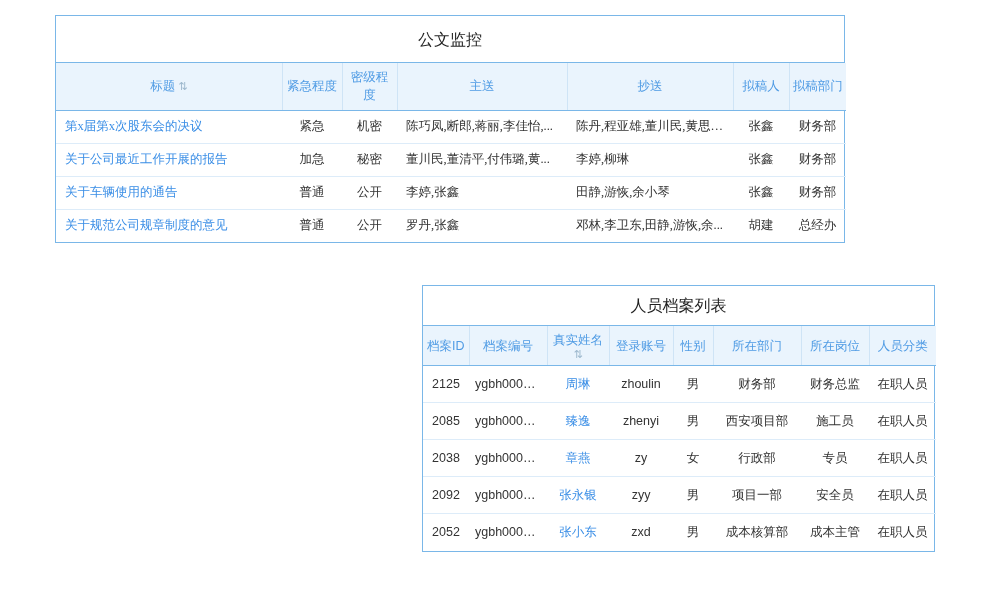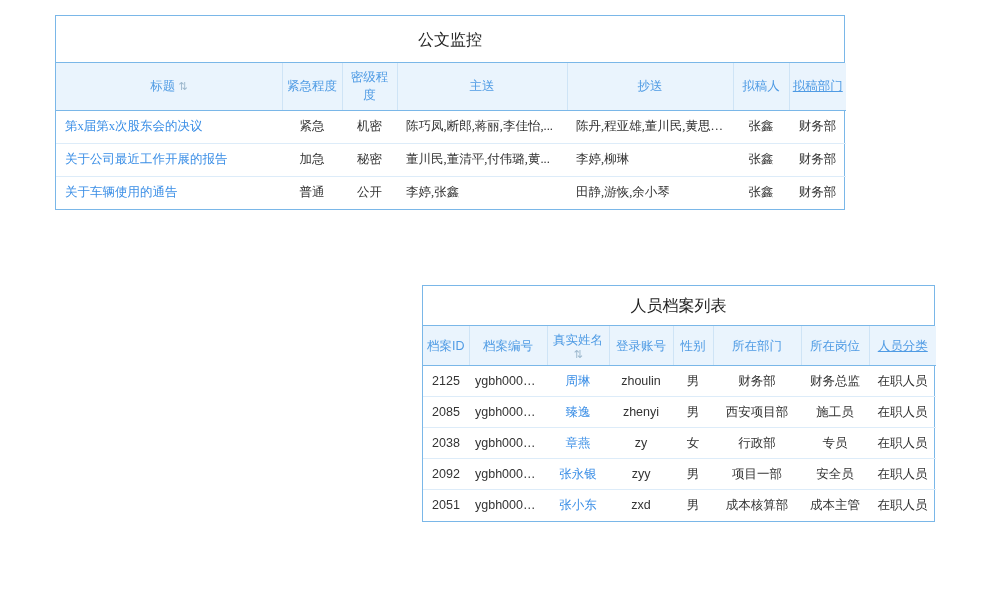--- a/index.html
+++ b/index.html
@@ -37,35 +37,35 @@
     color:#4f9be4;
     font-weight:normal;
     text-align:center;
     vertical-align:middle;
     border-right:1px solid #cfe4f6;
     border-bottom:1px solid #7ab7e8;
     padding:5px 3px;
     line-height:1.45;
     cursor:pointer;
   }
-  th:last-child { border-right:none;text-decoration:underline; }
+  th:last-child { border-right:none; }
   .doc-panel th { height:47px; }
   .personnel-panel th { height:38px; }
   td {
     color:#333;
     text-align:center;
     vertical-align:middle;
     border-bottom:1px solid #ddecf9;
     padding:0 6px;
     white-space:nowrap;
     overflow:hidden;
     text-overflow:ellipsis;
   }
   .doc-panel td { height:33px; }
-  .personnel-panel td { height:31px; }
+  .personnel-panel td { height:37px; }
   tbody tr:last-child td { border-bottom:none; }
   td.left { text-align:left; padding-left:9px;font-family:Liberation Serif, serif; }
   .link { color:#3a8ee6; cursor:pointer; }
   .sort {
     color:#9db8cd;
     font-size:11px;
     margin-left:3px;
   }
   .sort.block { display:block; margin:0; line-height:1; }
 </style>
@@ -118,20 +118,29 @@
       </tr>
       <tr>
         <td class="left link">关于车辆使用的通告</td>
         <td>普通</td>
         <td>公开</td>
         <td class="left">李婷,张鑫</td>
         <td class="left">田静,游恢,余小琴</td>
         <td>张鑫</td>
         <td>财务部</td>
       </tr>
+      <tr>
+        <td class="left link">关于规范公司规章制度的意见</td>
+        <td>普通</td>
+        <td>公开</td>
+        <td class="left">罗丹,张鑫</td>
+        <td class="left">邓林,李卫东,田静,游恢,余...</td>
+        <td>胡建</td>
+        <td>总经办</td>
+      </tr>
     </tbody>
   </table>
 </div>
 
 <div class="panel personnel-panel">
   <div class="panel-title">人员档案列表</div>
   <table>
     <colgroup>
       <col style="width:46px">
         <col style="width:78px">
@@ -191,21 +200,21 @@
         <td>2092</td>
         <td>ygbh000104</td>
         <td class="link">张永银</td>
         <td>zyy</td>
         <td>男</td>
         <td>项目一部</td>
         <td>安全员</td>
         <td>在职人员</td>
       </tr>
       <tr>
-        <td>2051</td>
+        <td>2052</td>
         <td>ygbh000050</td>
         <td class="link">张小东</td>
         <td>zxd</td>
         <td>男</td>
         <td>成本核算部</td>
         <td>成本主管</td>
         <td>在职人员</td>
       </tr>
     </tbody>
   </table>

